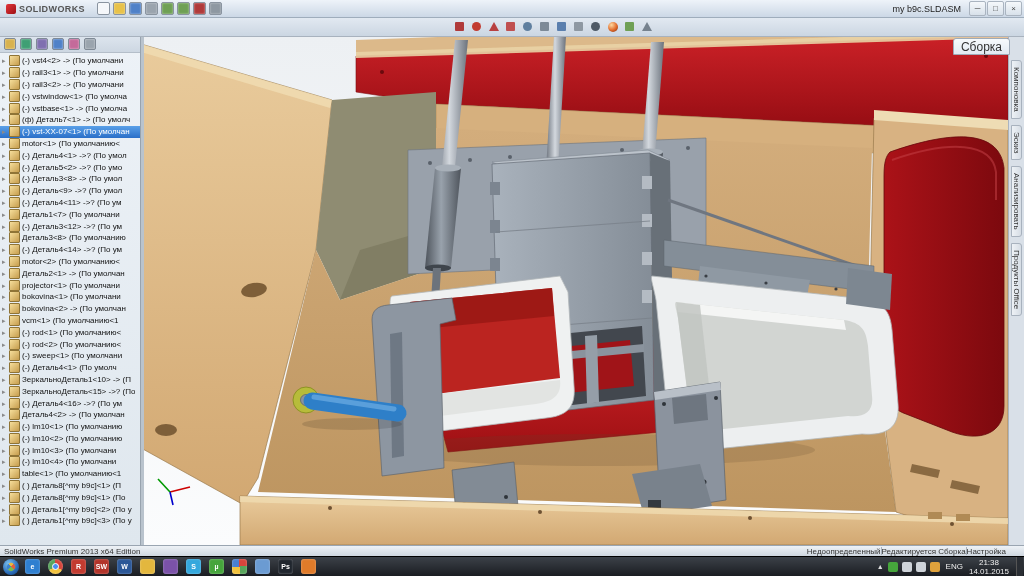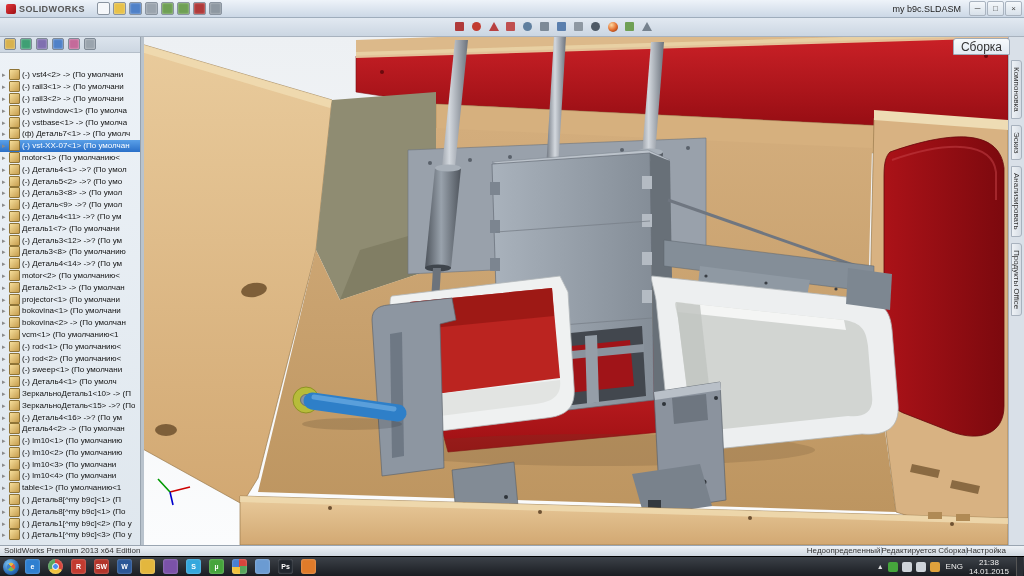--- a/index.html
+++ b/index.html
@@ -34,38 +34,38 @@
   .shp-sphere{width:10px;height:10px;border-radius:50%;background:radial-gradient(circle at 35% 30%,#ffd9a0,#e06a2a 55%,#7a2e10)}
   .cmd-tab{position:absolute;right:14px;top:38px;height:15px;padding:0 7px;display:flex;align-items:center;
     background:linear-gradient(#f7fafc,#e2eaf2);border:1px solid #9fabb8;border-radius:3px 3px 0 0;
     font-size:12px;color:#333;z-index:26}
   
   .left-panel{position:absolute;left:0;top:36px;width:140px;bottom:31px;
     background:linear-gradient(#edf2f7,#dfe7ee);z-index:20;overflow:hidden}
   .panel-tabs{height:14px;display:flex;align-items:center;gap:4px;padding:1px 4px;
     background:linear-gradient(#dde5ee,#cdd7e2);border-bottom:1px solid #b4bec9}
   .ptab{width:10px;height:10px;border-radius:2px;border:1px solid #7f8a96;box-shadow:inset 0 0 2px rgba(255,255,255,.7)}
-  .tree{padding-top:16px}
+  .tree{padding-top:2px}
   .tree-row{height:11.8px;display:flex;align-items:center;padding-left:2px;font-size:8px;color:#111;
     white-space:nowrap;overflow:hidden}
   .tree-row.sel{background:linear-gradient(#5aa0e8,#2a6fc8);color:#fff}
   .arrow{width:7px;color:#8a8a8a;font-size:7px;line-height:1;flex:none}
   .ticon{width:9px;height:9px;border-radius:1px;background:linear-gradient(135deg,#f6de9b,#c69d4e);
     border:1px solid #8f7436;margin-right:2px;flex:none}
   .tlabel{overflow:hidden}
   .splitter{position:absolute;left:140px;top:36px;width:3px;bottom:31px;background:#b9c3cd;border-left:1px solid #98a3ae;z-index:25}
   
   .right-strip{position:absolute;right:0;top:36px;width:16px;bottom:31px;background:#d9e0e8;
     border-left:1px solid #aab4c0;z-index:20;display:flex;flex-direction:column;align-items:center;
     padding-top:24px;gap:6px;box-sizing:border-box}
   .vtab{writing-mode:vertical-rl;font-size:8px;color:#333;background:linear-gradient(90deg,#eef2f6,#d6dde5);
     border:1px solid #a8b2be;border-radius:0 3px 3px 0;padding:6px 0}
   
   .statusbar{position:absolute;left:0;right:0;top:545px;height:11px;background:linear-gradient(#eef2f6,#cfd7e0);
-    border-top:1px solid #9aa5b1;z-index:40;display:flex;align-items:flex-start;font-size:8px;color:#333;padding:0 4px;box-sizing:border-box}
+    border-top:1px solid #9aa5b1;z-index:40;display:flex;align-items:center;font-size:8px;color:#333;padding:0 4px;box-sizing:border-box}
   .sb-right{margin-left:auto;display:flex;gap:0;align-items:center;padding-right:14px}
   .sb-sep{width:1px;height:8px;background:#a8b2be}
   
   .taskbar{position:absolute;left:0;right:0;top:556px;height:20px;background:linear-gradient(#3c4148,#1a1d22);
     border-top:1px solid #000;z-index:50;display:flex;align-items:center;padding:0 1px;box-sizing:border-box}
   .start-orb{width:16px;height:16px;border-radius:50%;flex:none;margin:0 6px 0 2px;
     background:radial-gradient(circle at 35% 30%,#7cc1ee,#2a6cb8 60%,#143d78);
     display:flex;align-items:center;justify-content:center}
   .orb-flag{width:8px;height:8px;border-radius:50%;transform:rotate(45deg);
     background:conic-gradient(#e0603f 0 25%,#7cb94e 0 50%,#3f83c9 0 75%,#e8b63e 0)}

